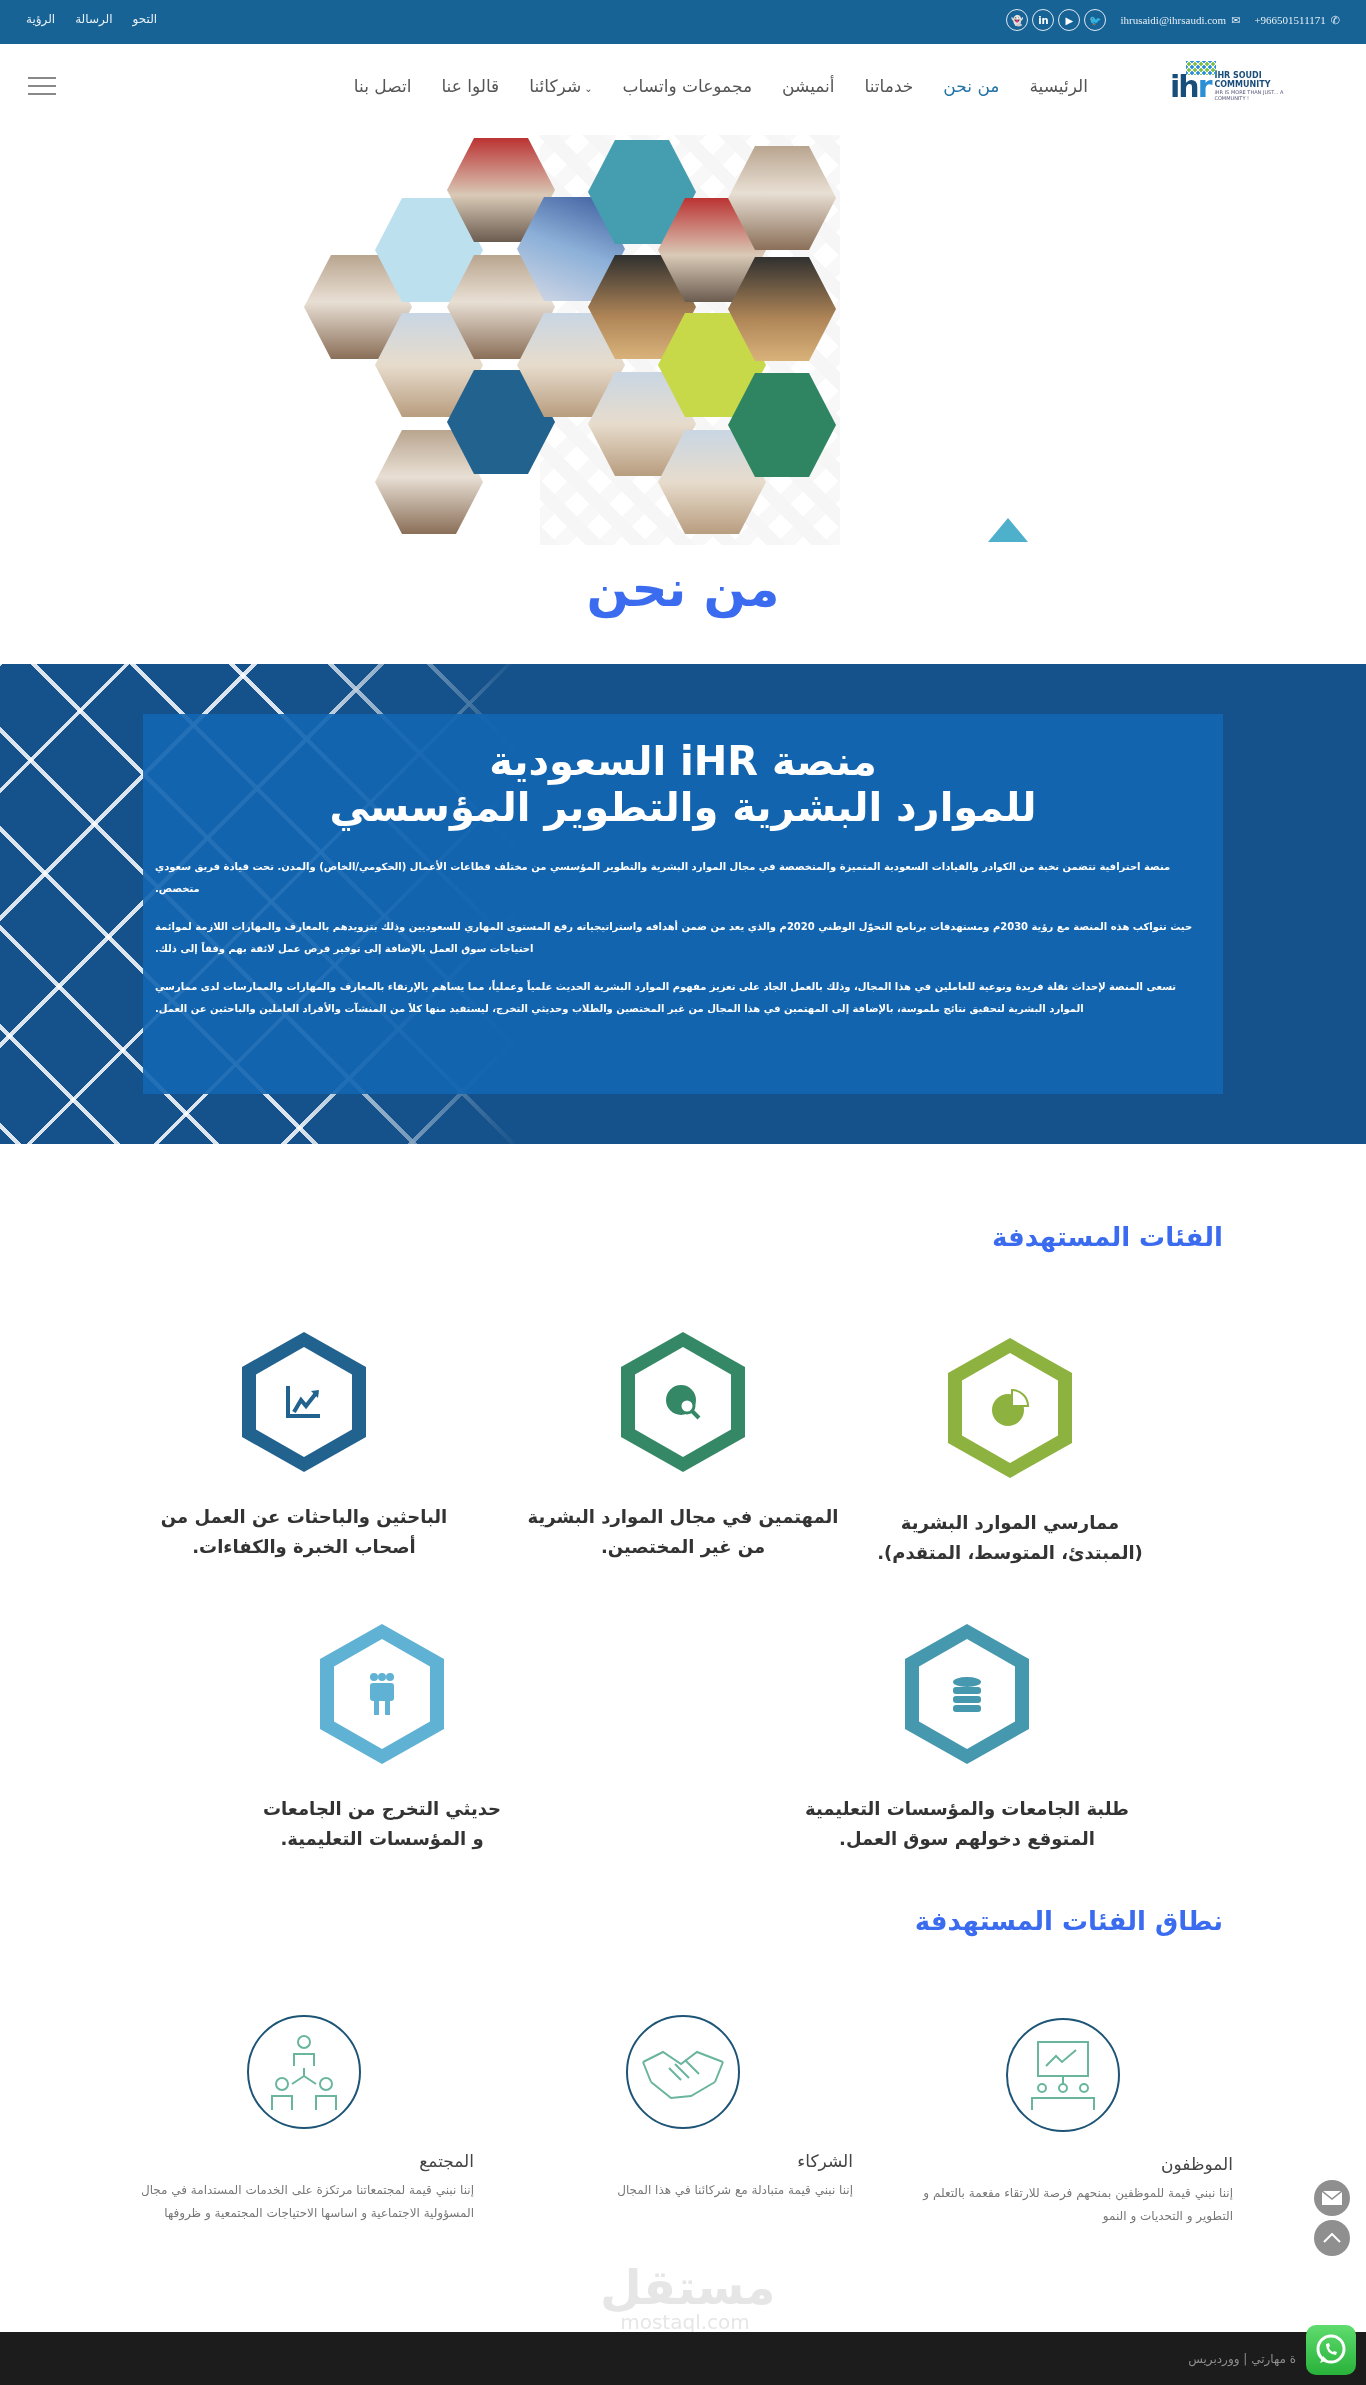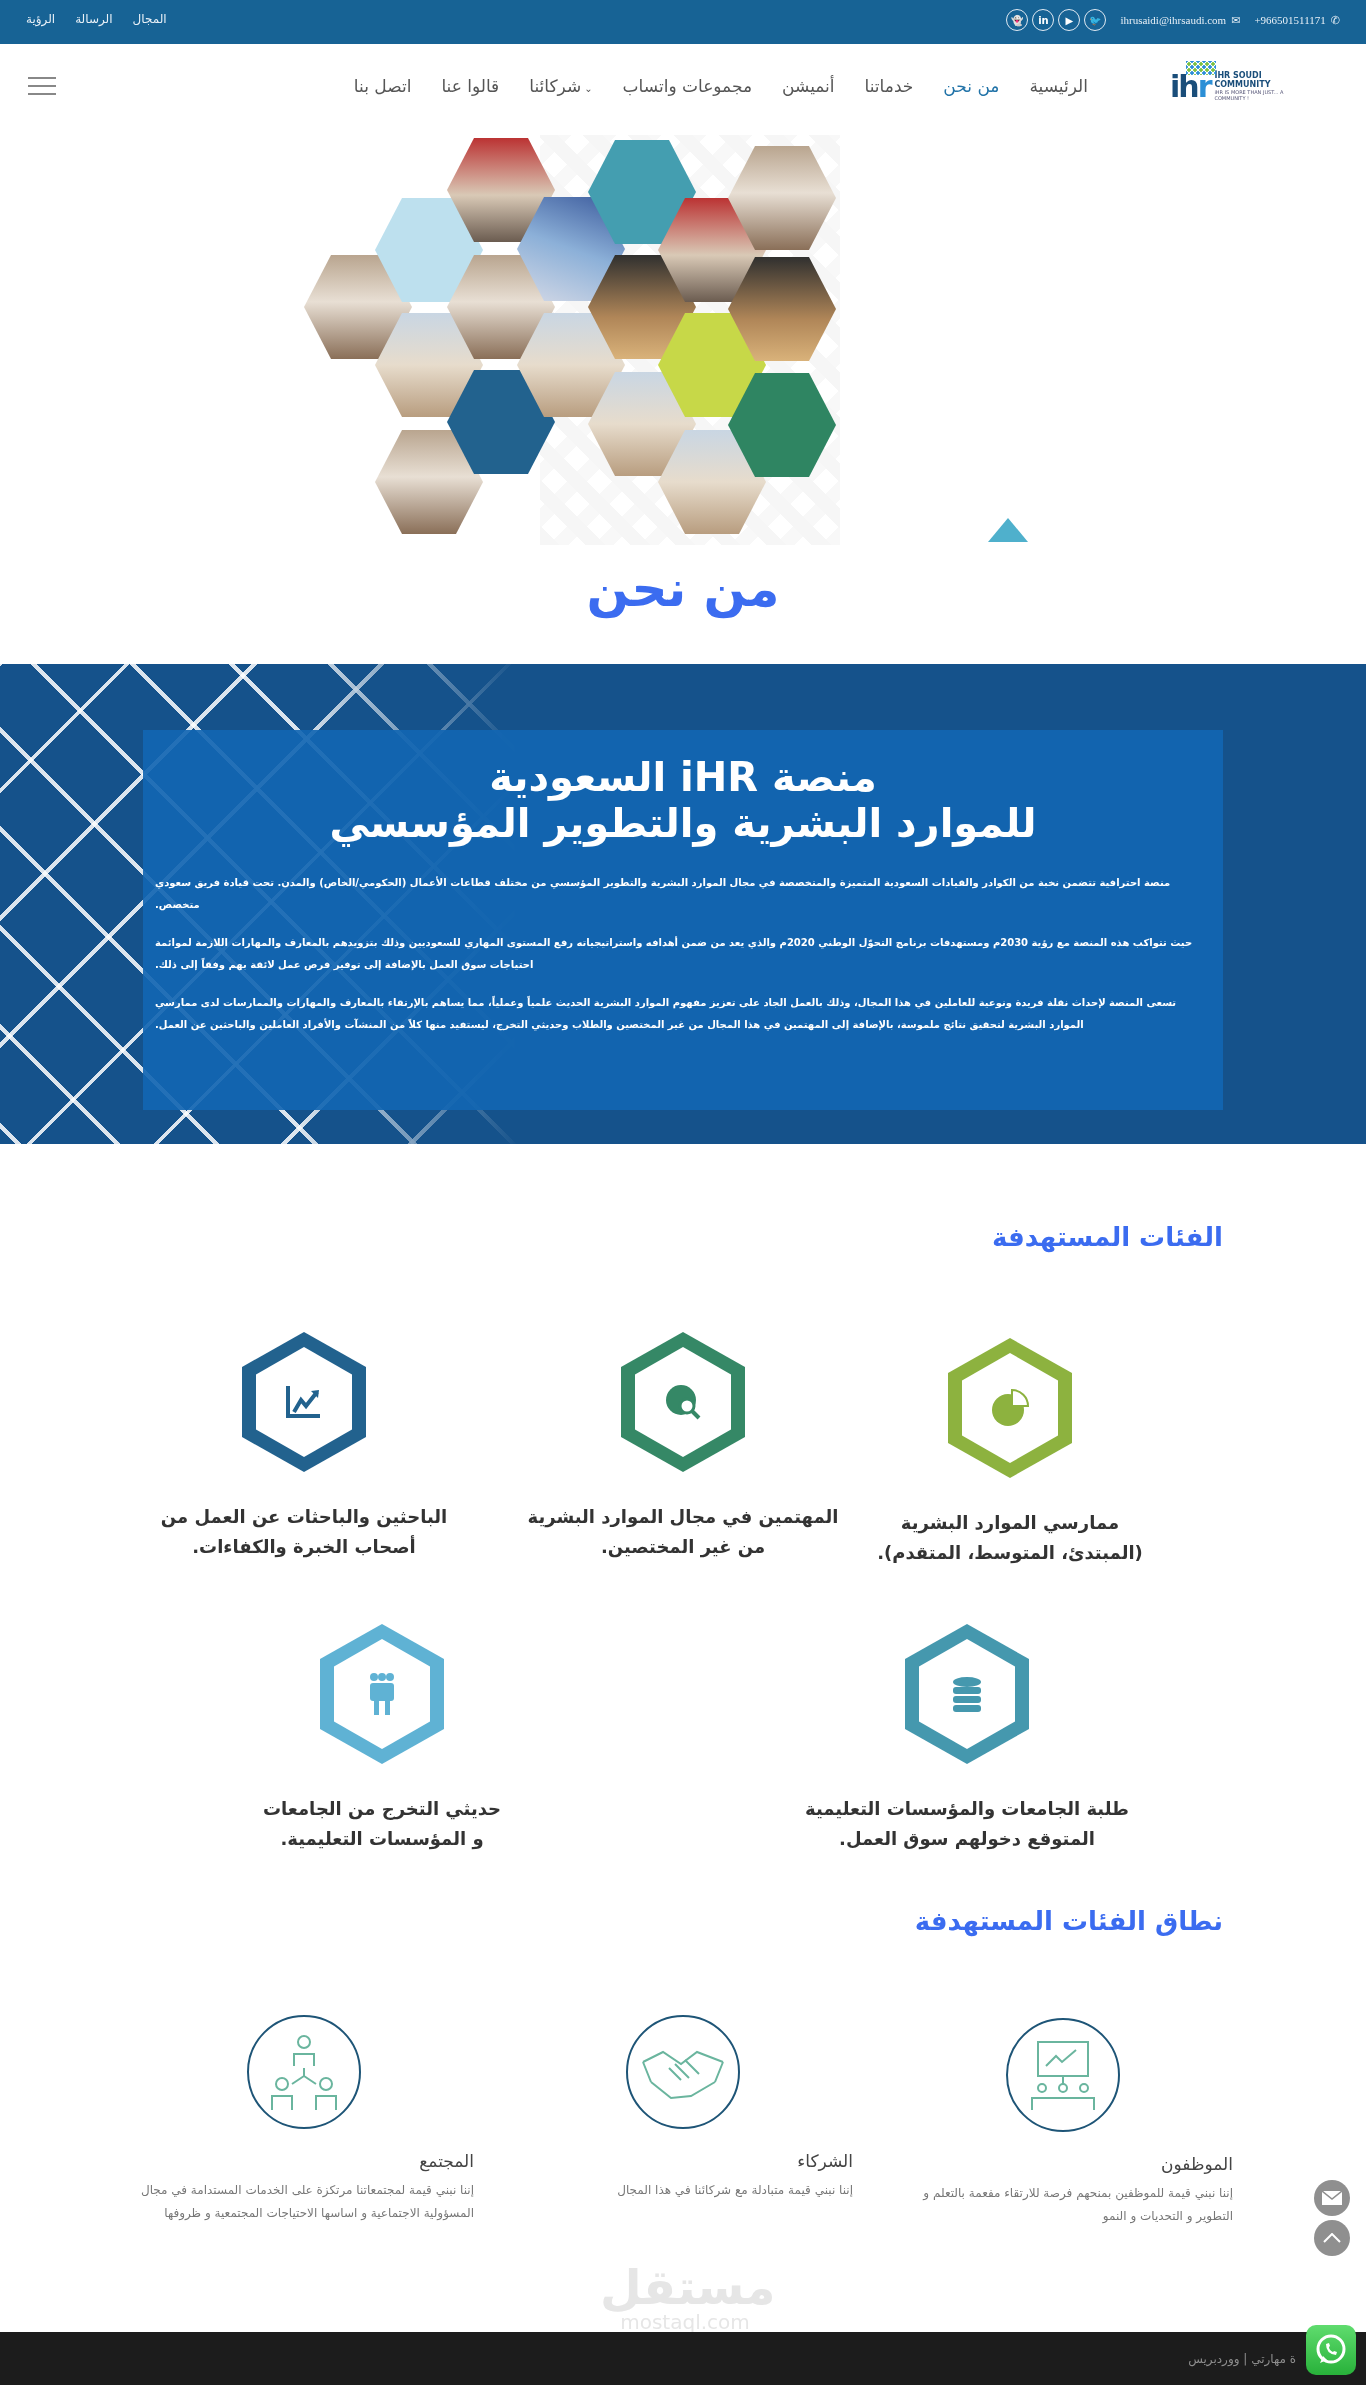--- a/index.html
+++ b/index.html
@@ -47,21 +47,21 @@
 
   .page-title { position: absolute; top: 560px; left: 0; width: 1366px; text-align: center; font-size: 50px; font-weight: bold; color: #3b6cf0; direction: rtl; }
 
   
   .band { position: absolute; top: 664px; left: 0; width: 1366px; height: 480px; background: #15528b; overflow: hidden; }
   .band .lines { position: absolute; left: -40px; top: -40px; width: 560px; height: 620px;
     background:
       repeating-linear-gradient(45deg, transparent 0 40px, rgba(255,255,255,0.85) 40px 44px, transparent 44px 70px),
       repeating-linear-gradient(-45deg, transparent 0 56px, rgba(255,255,255,0.85) 56px 60px, transparent 60px 90px);
     -webkit-mask: linear-gradient(90deg, #000 60%, transparent 100%); mask: linear-gradient(90deg, #000 60%, transparent 100%); }
-  .band .panel { position: absolute; left: 143px; top: 50px; width: 1080px; height: 380px; background: rgba(18,102,178,0.92); margin-top: 16px; }
+  .band .panel { position: absolute; left: 143px; top: 50px; width: 1080px; height: 380px; background: rgba(18,102,178,0.92); }
   .band .panel h2 { text-align: center; color: #fff; font-size: 40px; line-height: 46px; font-weight: bold; margin-top: 24px; direction: rtl; }
   .band .panel .paras { margin-top: 26px; padding: 0 12px; direction: rtl; color: #fff; font-size: 10px; font-weight: bold; text-align: left; line-height: 22px; }
   .band .panel .paras p { margin-bottom: 16px; }
 
   
   .sec-title { position: absolute; right: 143px; font-size: 26px; font-weight: bold; color: #3b6cf0; direction: rtl; }
 
   
   .cat { position: absolute; width: 340px; text-align: center; direction: rtl; }
   .cat .hexicon { margin: 0 auto; width: 124px; height: 140px; clip-path: polygon(50% 0, 100% 25%, 100% 75%, 50% 100%, 0 75%, 0 25%); display: flex; align-items: center; justify-content: center; }
@@ -84,21 +84,21 @@
   .footer .credit { position: absolute; right: 70px; top: 20px; font-size: 12px; color: #8e8e8e; direction: rtl; }
   .whatsapp { position: absolute; left: 1306px; top: 2325px; width: 50px; height: 50px; border-radius: 10px; background: linear-gradient(#5fdc6e, #28b13a); display: flex; align-items: center; justify-content: center; cursor: pointer; }
 </style>
 </head>
 <body>
 
 <div class="topbar">
   <div class="left-links">
     <span>الرؤية</span>
     <span>الرسالة</span>
-    <span>المجال</span>
+    <span>التحو</span>
   </div>
   <div class="right-info">
     <div class="social">
       <span class="circ">👻</span>
       <span class="circ">in</span>
       <span class="circ">▶</span>
       <span class="circ">🐦</span>
     </div>
     <div class="contact-item">
       <span>ihrusaidi@ihrsaudi.com</span>

